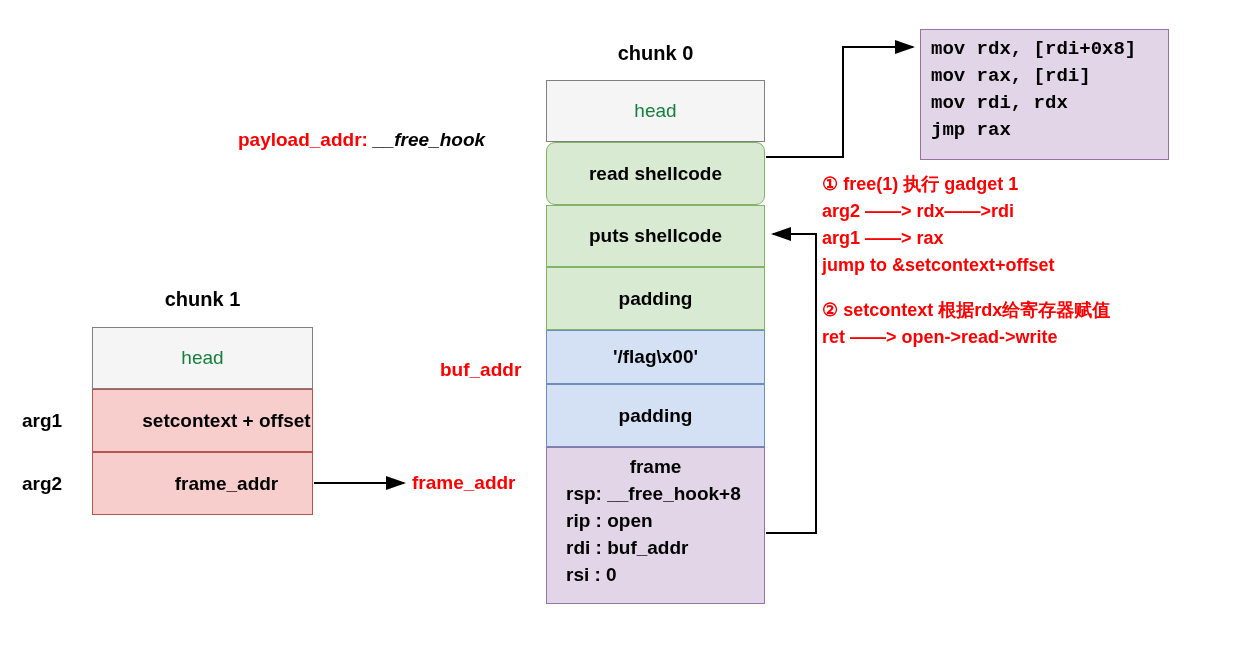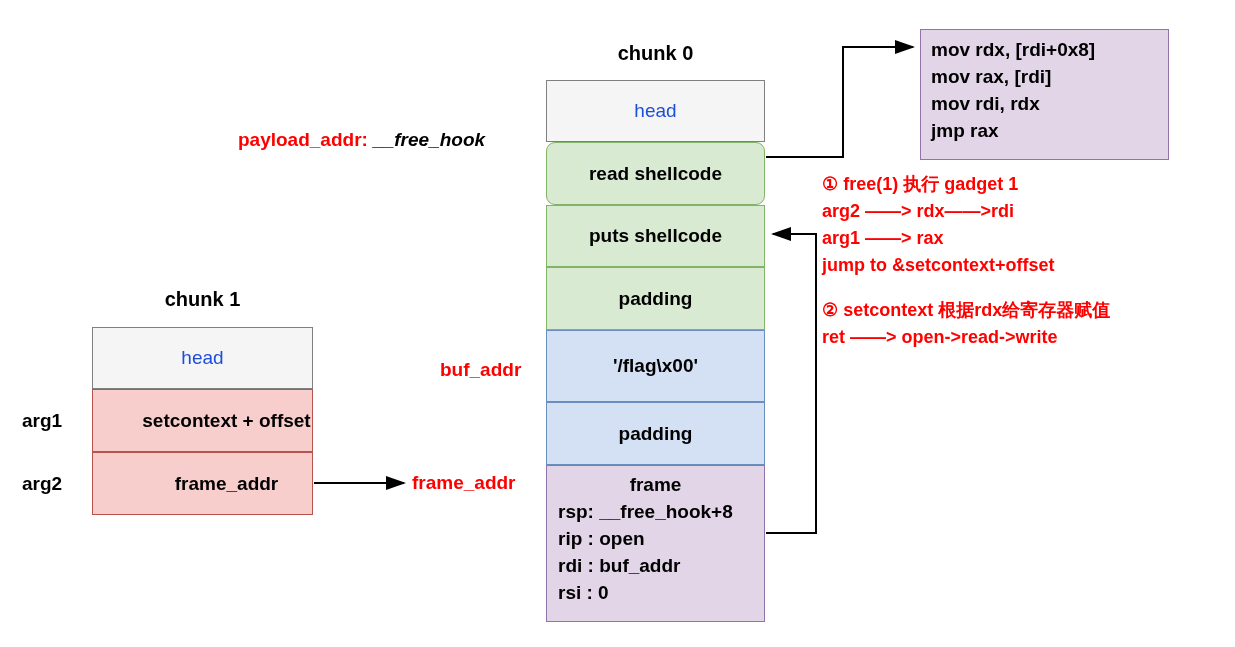--- a/index.html
+++ b/index.html
@@ -34,21 +34,21 @@
     justify-content: center;
     font-size: 19px;
     color: #000000;
     font-weight: bold;
     white-space: nowrap;
   }
   .row.head {
     background: #f5f5f5;
     border: 1px solid #808080;
     font-weight: normal;
-    color: #1d4ed8;
+    color: #15803d;
   }
   .row.green {
     background: #d9ead3;
     border: 1px solid #82b366;
   }
   .row.blue {
     background: #d4e1f5;
     border: 1px solid #6c8ebf;
   }
   .row.purple {
@@ -70,21 +70,21 @@
     font-weight: bold;
     font-size: 19px;
     line-height: 26px;
     padding-top: 6px;
   }
   .frame-line {
     text-align: left;
     font-weight: bold;
     font-size: 19px;
     line-height: 27px;
-    padding-left: 11px;
+    padding-left: 19px;
     white-space: nowrap;
   }
 
   
   .side-label {
     font-size: 19px;
     font-weight: bold;
     color: #000000;
     white-space: nowrap;
   }
@@ -98,20 +98,21 @@
     color: #000000;
     font-style: italic;
   }
 
   
   .asm-box {
     box-sizing: border-box;
     background: #e1d5e7;
     border: 1px solid #9673a6;
     padding: 6px 8px 6px 10px;
+    font-family: Liberation Mono, monospace;
   }
   .asm-line {
     font-size: 19px;
     font-weight: bold;
     color: #000000;
     line-height: 27px;
     white-space: nowrap;
   }
 
   
@@ -148,21 +149,21 @@
   <div class="abs side-label" style="left:22px; top:410px;">arg1</div>
   <div class="abs side-label" style="left:22px; top:473px;">arg2</div>
 
   <div class="abs chunk-title" style="left:546px; top:42px; width:219px;">chunk 0</div>
 
   <div class="abs" style="left:546px; top:80px; width:219px;">
     <div class="row head" style="height:62px;">head</div>
     <div class="row green" style="height:63px;border-radius:9px;">read shellcode</div>
     <div class="row green" style="height:62px;">puts shellcode</div>
     <div class="row green" style="height:63px;">padding</div>
-    <div class="row blue" style="height:72px;">'/flag\x00'</div>
+    <div class="row blue" style="height:54px;">'/flag\x00'</div>
     <div class="row blue" style="height:63px;">padding</div>
     <div class="row purple frame" style="height:157px;">
       <div class="frame-title">frame</div>
       <div class="frame-line">rsp: __free_hook+8</div>
       <div class="frame-line">rip : open</div>
       <div class="frame-line">rdi : buf_addr</div>
       <div class="frame-line">rsi : 0</div>
     </div>
   </div>
 

